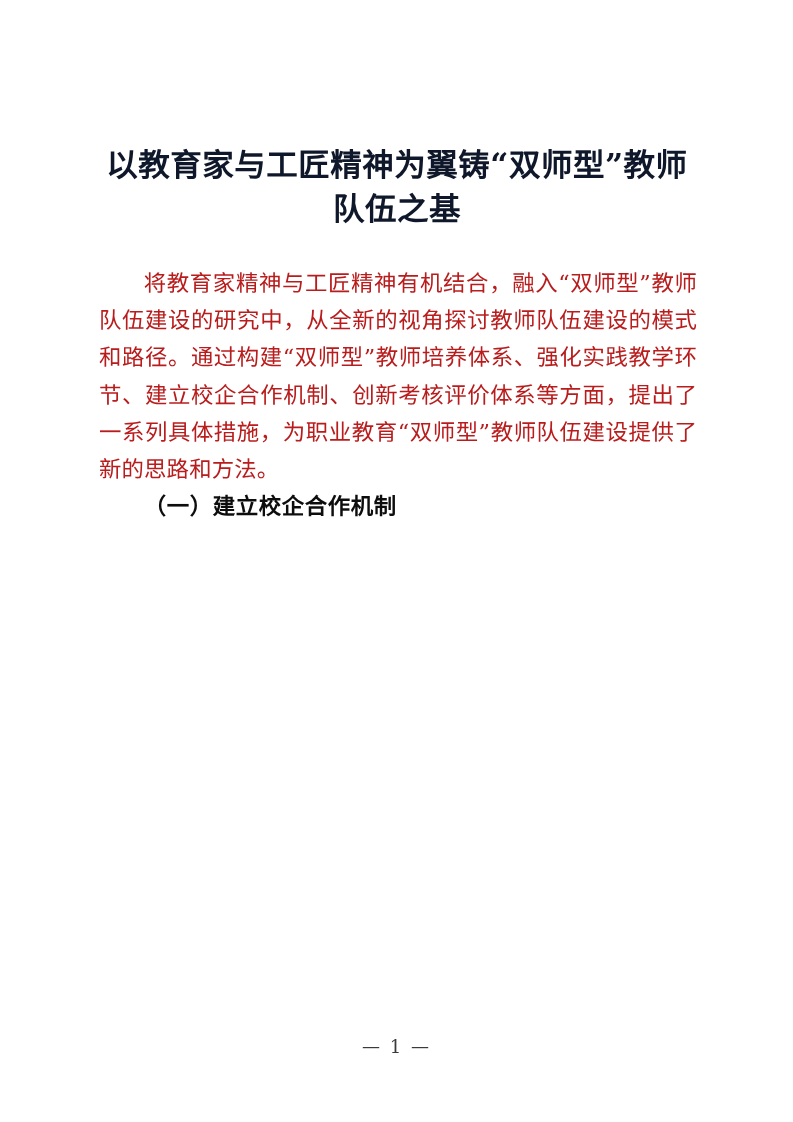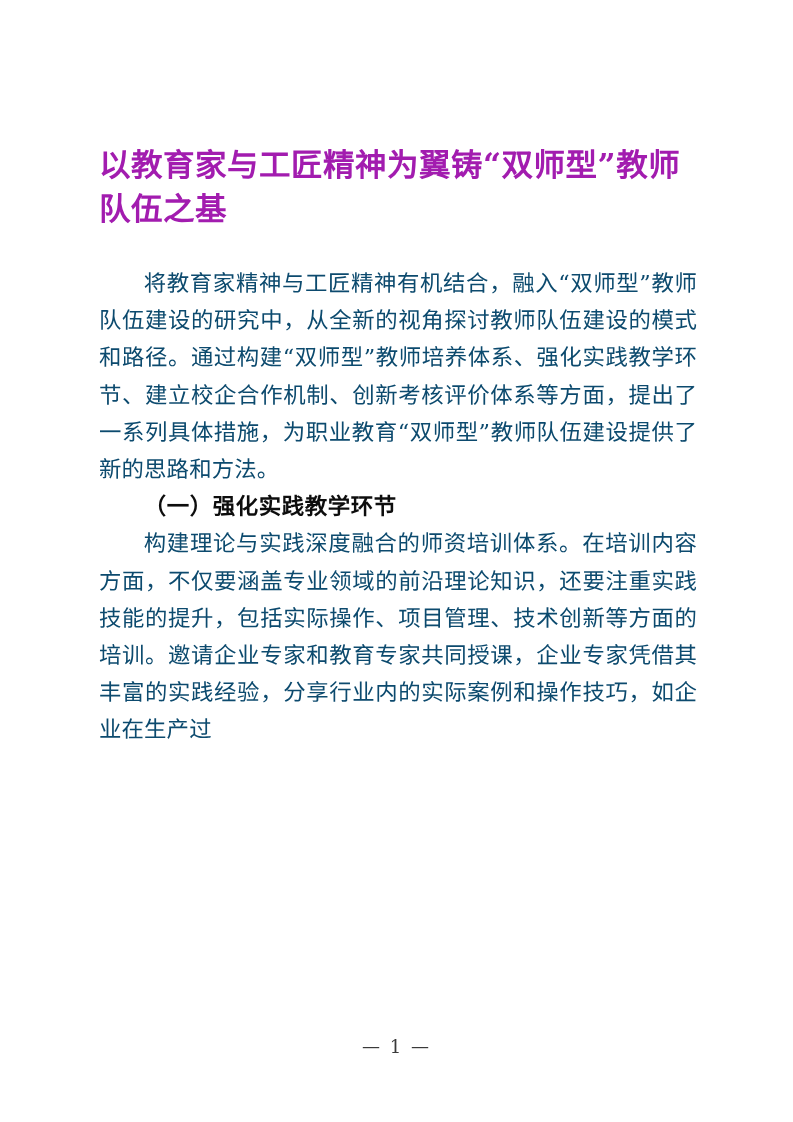--- a/index.html
+++ b/index.html
@@ -20,46 +20,47 @@
     font-family: "DejaVu Serif", "Liberation Serif", serif;
     color: #1a1a1a;
   }
 
   
   .doc-title {
     position: absolute;
     left: 99px;
     top: 143px;
     width: 596px;
+    text-align: center;
     font-family: "DejaVu Serif", "Liberation Serif", serif;
     font-weight: bold;
     font-size: 31.5px;
     line-height: 44px;
     letter-spacing: 0.5px;
-    color: #a21caf;
+    color: #0f172a;
   }
 
   
   .body-block {
     position: absolute;
     left: 99px;
     top: 265px;
     width: 598px;
   }
 
   .para {
     font-family: "DejaVu Serif", "Liberation Serif", serif;
     font-size: 22.4px;
     line-height: 37.2px;
     text-align: justify;
     text-justify: inter-ideograph;
     text-indent: 2em;
     letter-spacing: 0.15px;
     margin: 0;
-    color: #0c4a6e;
+    color: #b91c1c;
     word-break: break-all;
   }
 
   .heading {
     font-family: "DejaVu Serif", "Liberation Serif", serif;
     font-size: 22.4px;
     line-height: 37.2px;
     font-weight: bold;
     text-indent: 2em;
     letter-spacing: 0.6px;
@@ -88,21 +89,20 @@
   <div class="doc-title">
     <span>以教育家与工匠精神为翼铸“双师型”教</span><span>师队伍之基</span>
   </div>
 
   <div class="body-block">
 
     <p class="para">将教育家精神与工匠精神有机结合，融入“双师型”教师队伍建设的研究中，从全新的视角探讨教师队伍建设的模式和路径。通过构建“双师型”教师培养体系、强化实践教学环节、建立校企合作机制、创新考核评价体系等方面，提出了一系列具体措施，为职业教育“双师型”教师队伍建设提供了新的思路和方法。</p>
 
 
 
-    <p class="heading">（一）强化实践教学环节</p>
+    <p class="heading">（一）建立校企合作机制</p>
 
-    <p class="para">构建理论与实践深度融合的师资培训体系。在培训内容方面，不仅要涵盖专业领域的前沿理论知识，还要注重实践技能的提升，包括实际操作、项目管理、技术创新等方面的培训。邀请企业专家和教育专家共同授课，企业专家凭借其丰富的实践经验，分享行业内的实际案例和操作技巧，如企业在生产过</p>
 
   </div>
 
   <div class="page-footer">— 1 —</div>
 
 </div>
 
 </body></html>

